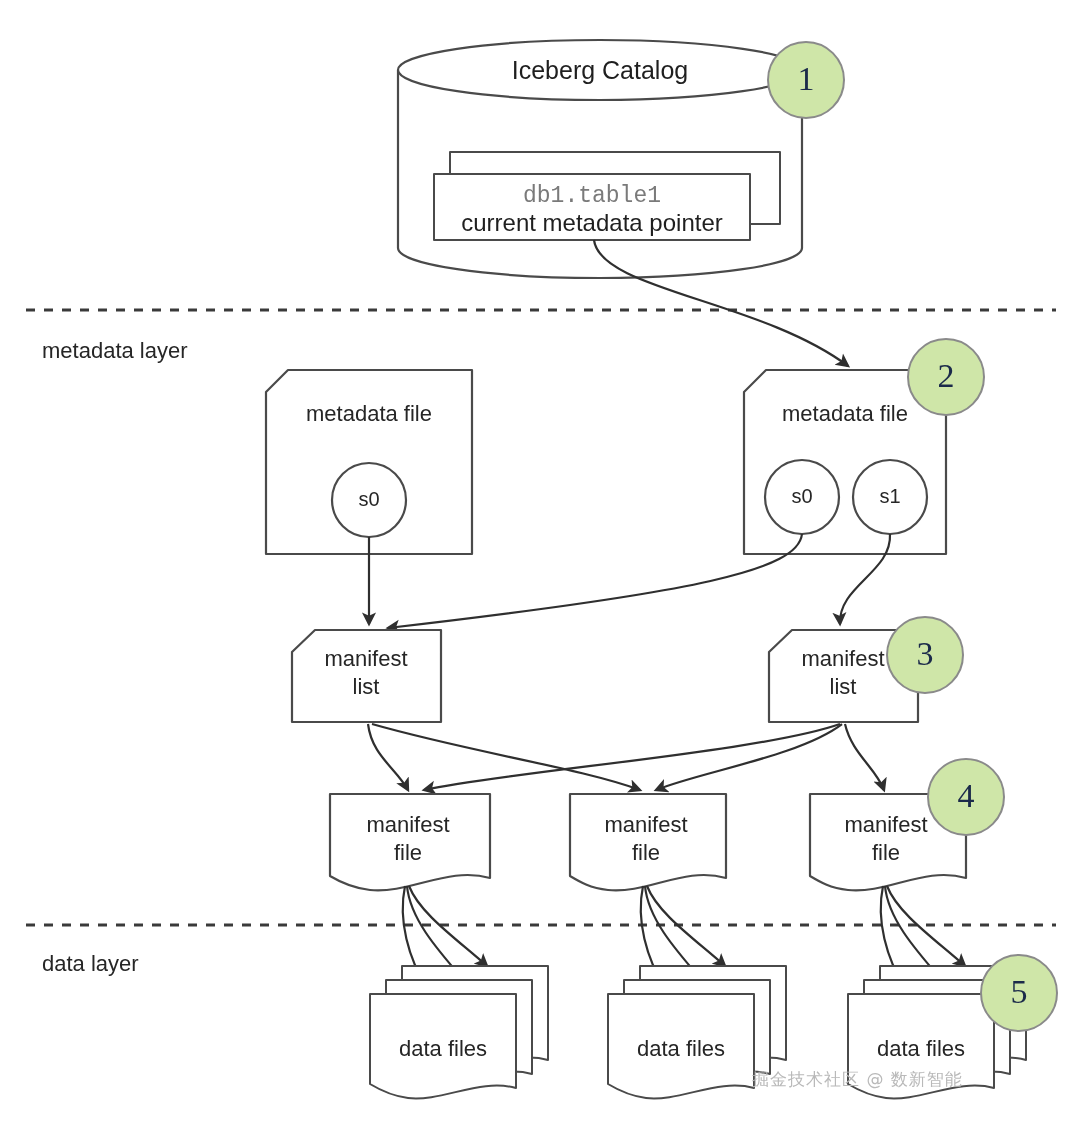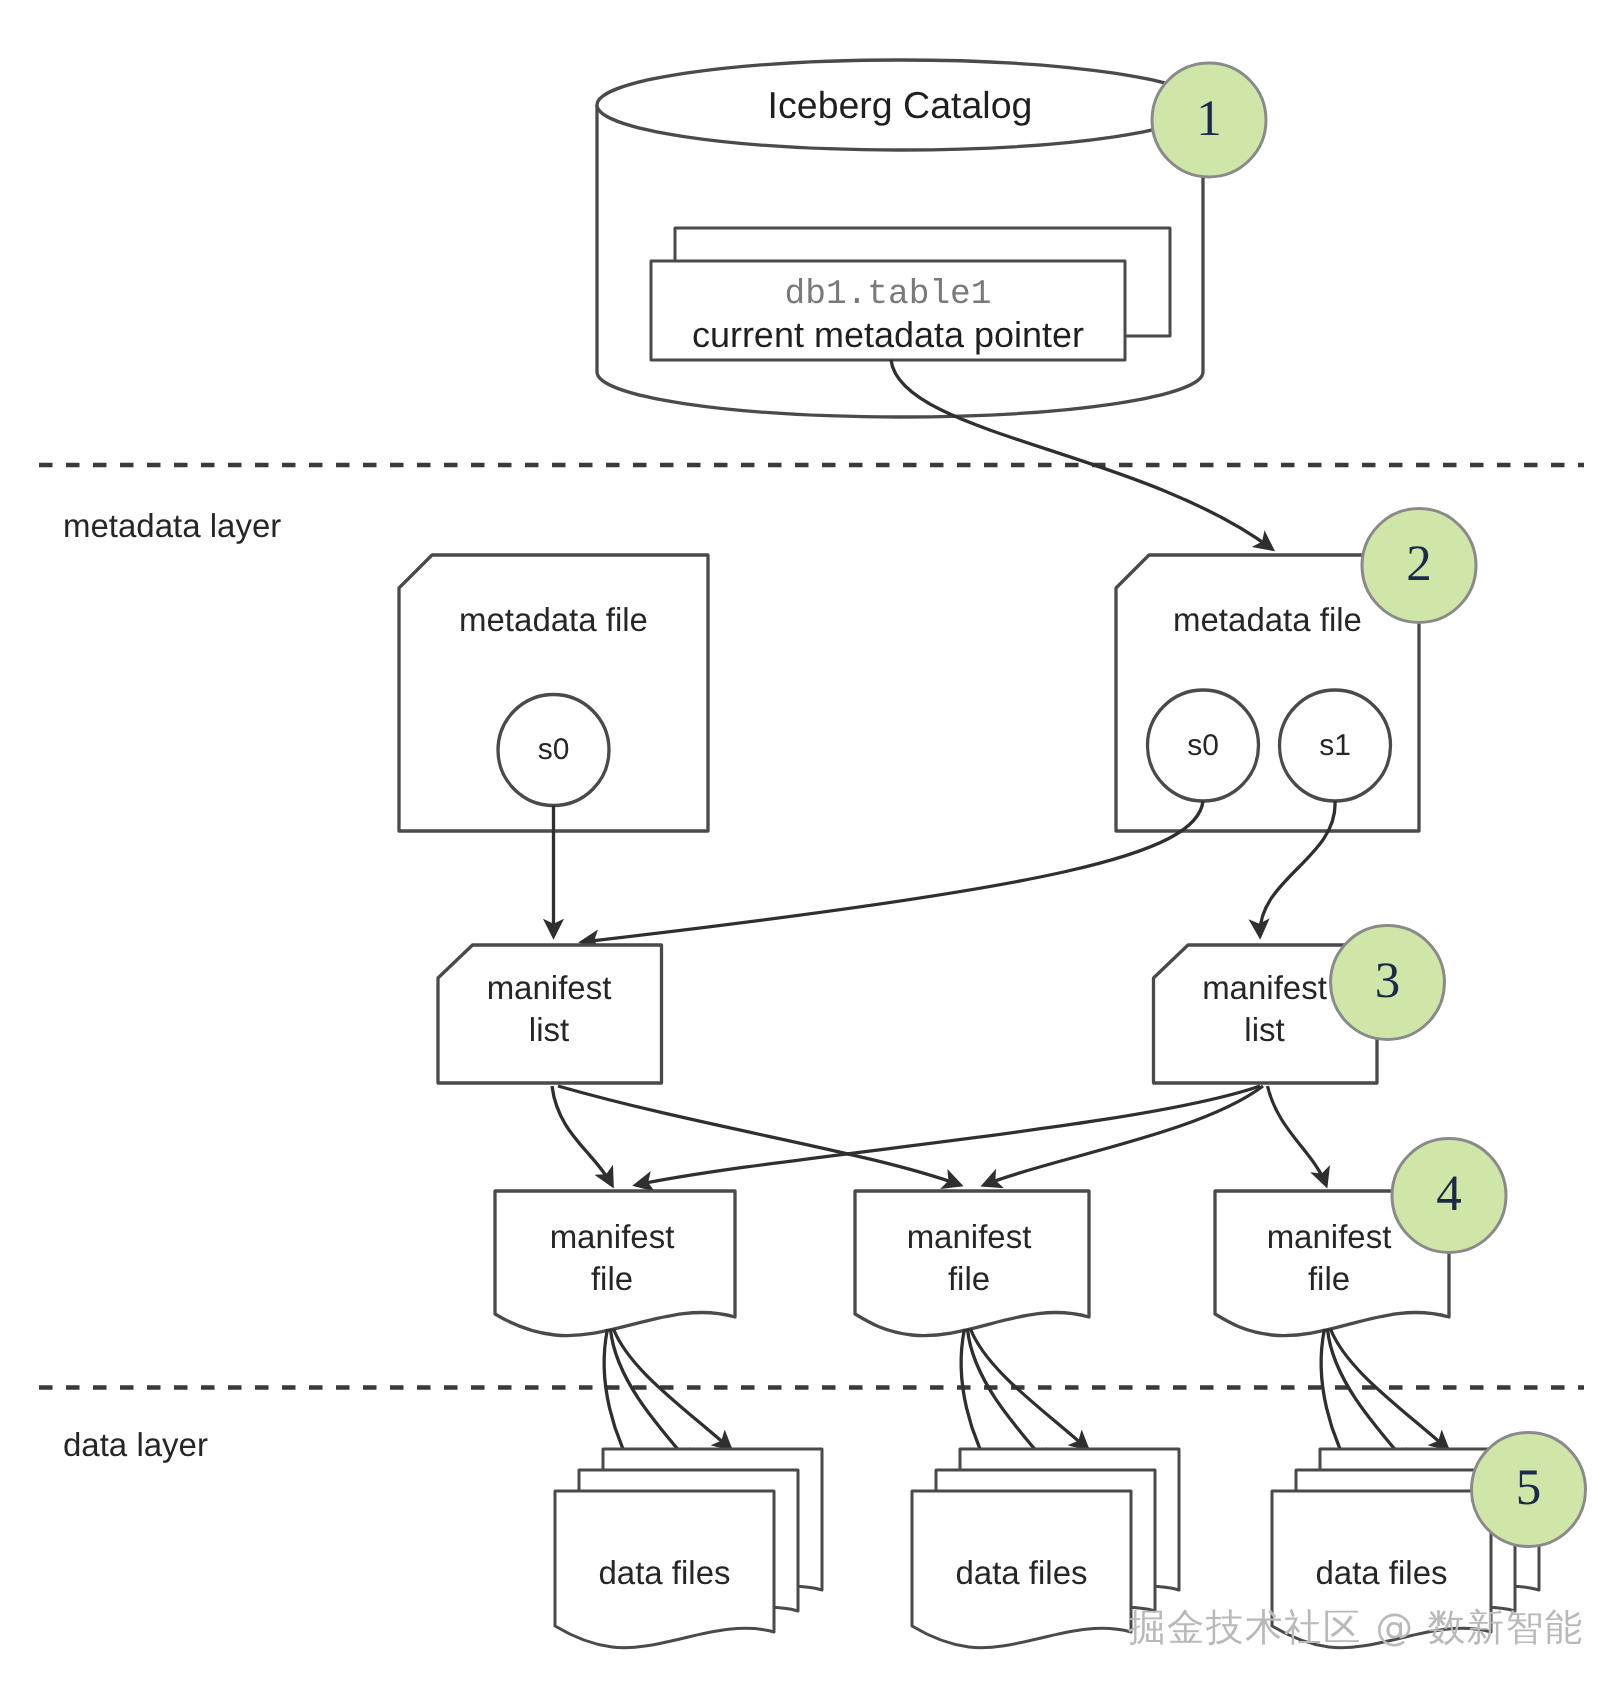--- a/index.html
+++ b/index.html
@@ -101,21 +101,21 @@
     font-family: "Liberation Sans", sans-serif;
     font-size: 20px;
     text-anchor: middle;
     dominant-baseline: middle;
   }
   .watermark {
     position: absolute;
     left: 752px;
     top: 1068px;
     font-family: "DejaVu Sans", sans-serif;
-    font-size: 25px;
+    font-size: 17px;
     color: #b9b9b9;
     white-space: nowrap;
     letter-spacing: 1px;
     pointer-events: none;
   }
 </style>
 </head>
 <body>
 
 <div id="diagram-root">

